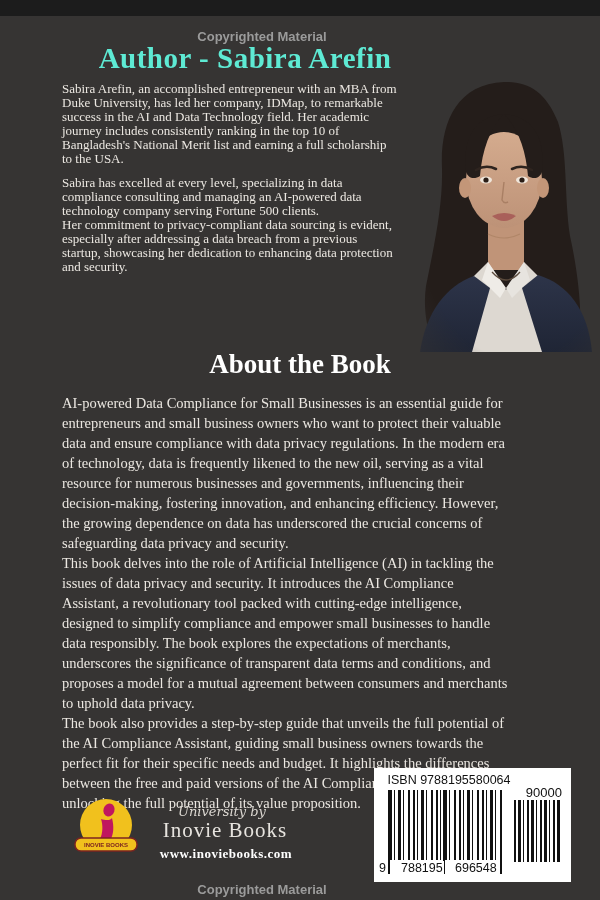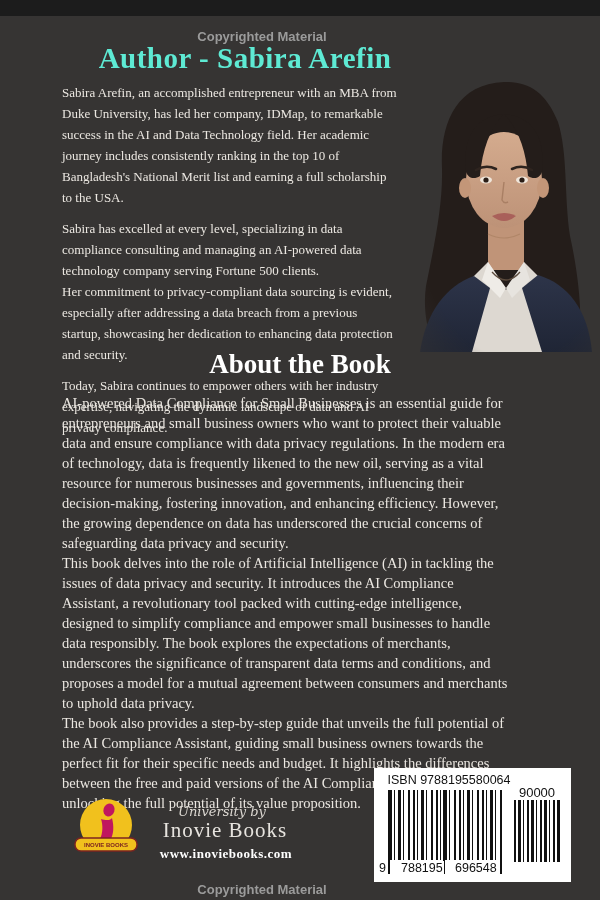--- a/index.html
+++ b/index.html
@@ -21,21 +21,21 @@
     position:absolute; top:26px; left:40px; width:410px; text-align:center;
     font-size:29px; font-weight:bold; color:#5eead4; letter-spacing:0.5px;
   }
   .about-title {
     position:absolute; top:333px; left:0; width:600px; text-align:center;
     font-size:27px; font-weight:bold; color:#ffffff;
   }
 
   .bio-block { position:absolute; top:66px; left:62px; width:358px; }
   .bio-block p {
-    white-space:pre-line; font-size:13px; line-height:21px;
+    white-space:pre-line; font-size:13px; line-height:14px;
     color:#ebe7e1; margin:0 0 10px 0;
   }
   .desc-block { position:absolute; top:377px; left:62px; width:482px; }
   .desc-block p {
     white-space:pre-line; font-size:14.5px; line-height:20px;
     color:#ebe7e1; margin:0;
   }
 
   
   .portrait {
@@ -73,21 +73,21 @@
     background:repeating-linear-gradient(90deg,
       #111 0 2px, #fff 2px 4px, #111 4px 5px, #fff 5px 8px,
       #111 8px 11px, #fff 11px 13px, #111 13px 14px, #fff 14px 18px,
       #111 18px 20px, #fff 20px 23px);
   }
   .guard { position:absolute; top:22px; width:2px; height:84px; background:#111; }
   .guard.g1 { left:14px; } .guard.g2 { left:69px; } .guard.g3 { left:126px; }
   .digits-row { position:absolute; top:93px; left:0; width:132px; height:16px; font-size:12.5px; }
   .digits-row span { position:absolute; background:#fff; padding:0 1px; }
   .d-lead { left:4px; } .d-g1 { left:26px; } .d-g2 { left:80px; }
-  .price-code { position:absolute; top:17px; left:138px; width:50px; text-align:center; font-size:13px; }
+  .price-code { position:absolute; top:17px; left:138px; width:50px; text-align:right; font-size:13px; }
   .bars-addon {
     position:absolute; left:140px; top:32px; width:46px; height:62px;
     background:repeating-linear-gradient(90deg,
       #111 0 2px, #fff 2px 4px, #111 4px 7px, #fff 7px 9px,
       #111 9px 10px, #fff 10px 13px);
   }
 </style>
 </head>
 <body>
 
@@ -155,23 +155,20 @@
 journey includes consistently ranking in the top 10 of
 Bangladesh's National Merit list and earning a full scholarship
 to the USA.</p>
     <p>Sabira has excelled at every level, specializing in data
 compliance consulting and managing an AI-powered data
 technology company serving Fortune 500 clients.
 Her commitment to privacy-compliant data sourcing is evident,
 especially after addressing a data breach from a previous
 startup, showcasing her dedication to enhancing data protection
 and security.</p>
-    <p>Today, Sabira continues to empower others with her industry
-expertise, navigating the dynamic landscape of data and AI
-privacy compliance.</p>
   </div>
 
   <h2 class="about-title">About the Book</h2>
 
   <div class="desc-block">
     <p>AI-powered Data Compliance for Small Businesses is an essential guide for
 entrepreneurs and small business owners who want to protect their valuable
 data and ensure compliance with data privacy regulations. In the modern era
 of technology, data is frequently likened to the new oil, serving as a vital
 resource for numerous businesses and governments, influencing their

